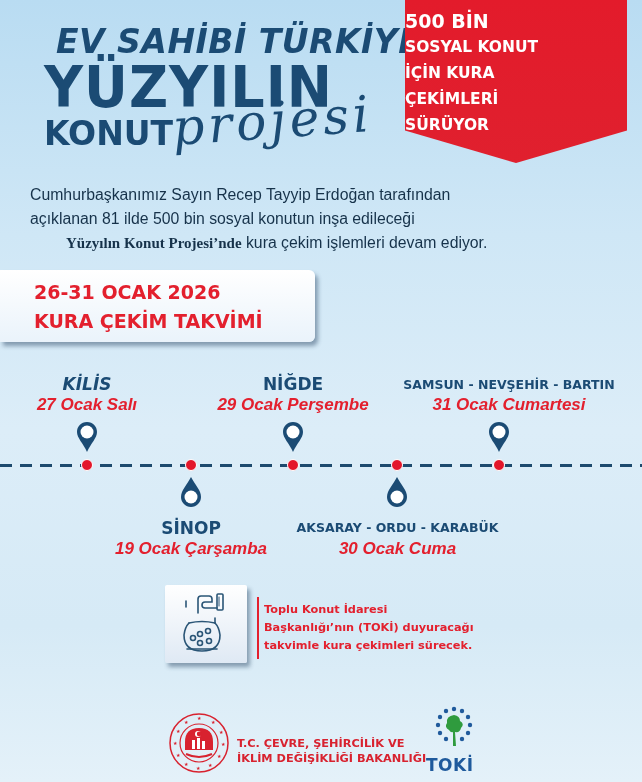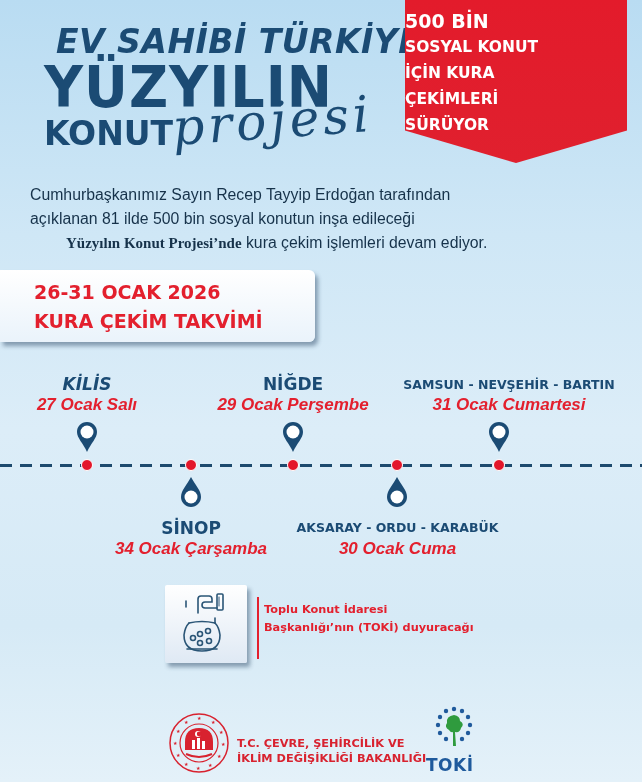--- a/index.html
+++ b/index.html
@@ -111,21 +111,21 @@
 <svg class="abs pin" style="left:76px;top:421px" viewBox="0 0 22 32">
   <path d="M11 1 C5 1 1 5.5 1 11 C1 17 7 22 11 31 C15 22 21 17 21 11 C21 5.5 17 1 11 1 Z" fill="#1b4b74"></path>
   <circle cx="11" cy="11" r="6.5" fill="#fff"></circle>
 </svg>
 
 <svg class="abs pin" style="left:180px;top:476px" viewBox="0 0 22 32">
   <path d="M11 1 C15 9 21 14 21 21 C21 26.5 16.5 31 11 31 C5.5 31 1 26.5 1 21 C1 14 7 9 11 1 Z" fill="#1b4b74"></path>
   <circle cx="11" cy="21" r="6.5" fill="#fff"></circle>
 </svg>
 <div class="abs city" style="left:120px;top:518px;width:142px;font-size:17px;">SİNOP</div>
-<div class="abs date" style="left:100px;top:539px;width:182px;">34 Ocak Çarşamba</div>
+<div class="abs date" style="left:100px;top:539px;width:182px;">19 Ocak Çarşamba</div>
 
 <div class="abs city" style="left:213px;top:374px;width:160px;font-size:17px;">NİĞDE</div>
 <div class="abs date" style="left:193px;top:395px;width:200px;">29 Ocak Perşembe</div>
 <svg class="abs pin" style="left:282px;top:421px" viewBox="0 0 22 32">
   <path d="M11 1 C5 1 1 5.5 1 11 C1 17 7 22 11 31 C15 22 21 17 21 11 C21 5.5 17 1 11 1 Z" fill="#1b4b74"></path>
   <circle cx="11" cy="11" r="6.5" fill="#fff"></circle>
 </svg>
 
 <svg class="abs pin" style="left:386px;top:476px" viewBox="0 0 22 32">
   <path d="M11 1 C15 9 21 14 21 21 C21 26.5 16.5 31 11 31 C5.5 31 1 26.5 1 21 C1 14 7 9 11 1 Z" fill="#1b4b74"></path>
@@ -157,20 +157,21 @@
       <circle cx="43" cy="46" r="2.5"></circle>
       <circle cx="35" cy="58" r="2.5"></circle>
       <circle cx="44" cy="56" r="2.5"></circle>
     </g>
   </svg>
 </div>
 <div class="abs ibar"></div>
 <div class="abs itext">
   <div>Toplu Konut İdaresi</div>
   <div>Başkanlığı’nın (TOKİ) duyuracağı</div>
+  <div>takvimle kura çekimleri sürecek.</div>
 </div>
 
 <svg class="abs" style="left:168px;top:712px" width="62" height="62" viewBox="0 0 62 62">
   <circle cx="31" cy="31" r="29" fill="none" stroke="#d8222f" stroke-width="1.5"></circle>
   <circle cx="31" cy="31" r="19" fill="none" stroke="#d8222f" stroke-width="1.2"></circle>
   <g fill="#d8222f" font-size="5" font-family="DejaVu Sans, sans-serif">
     <text x="29" y="8">★</text>
       <text x="43" y="12">★</text>
       <text x="51" y="22">★</text>
       <text x="53" y="34">★</text>

